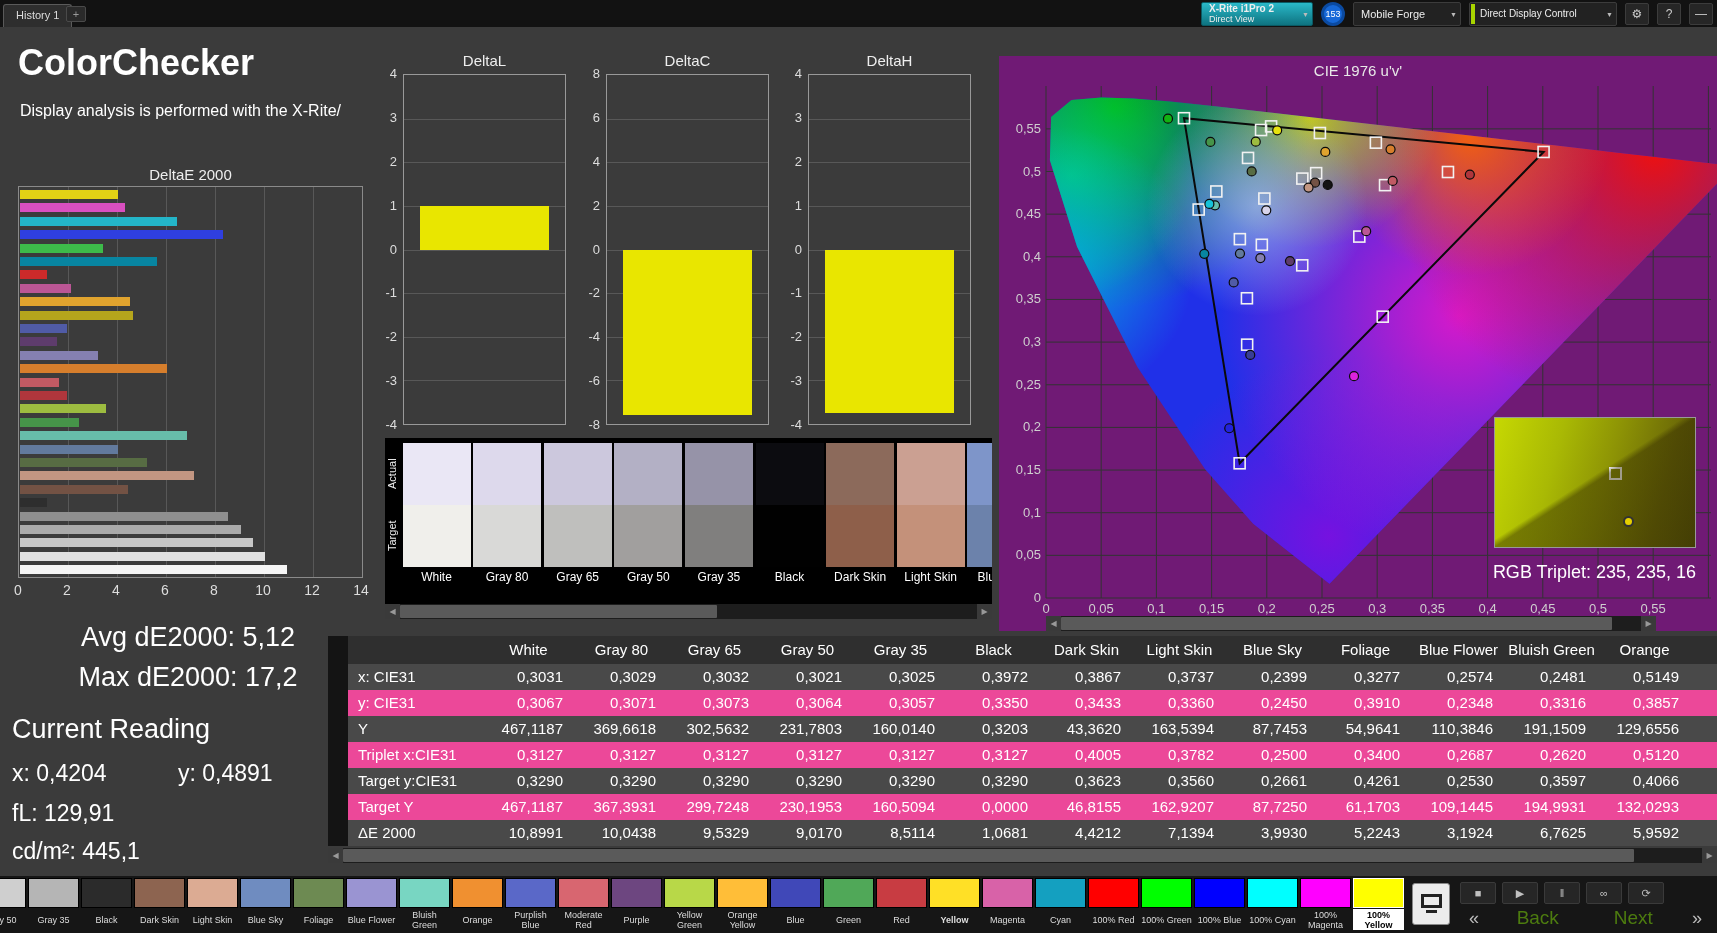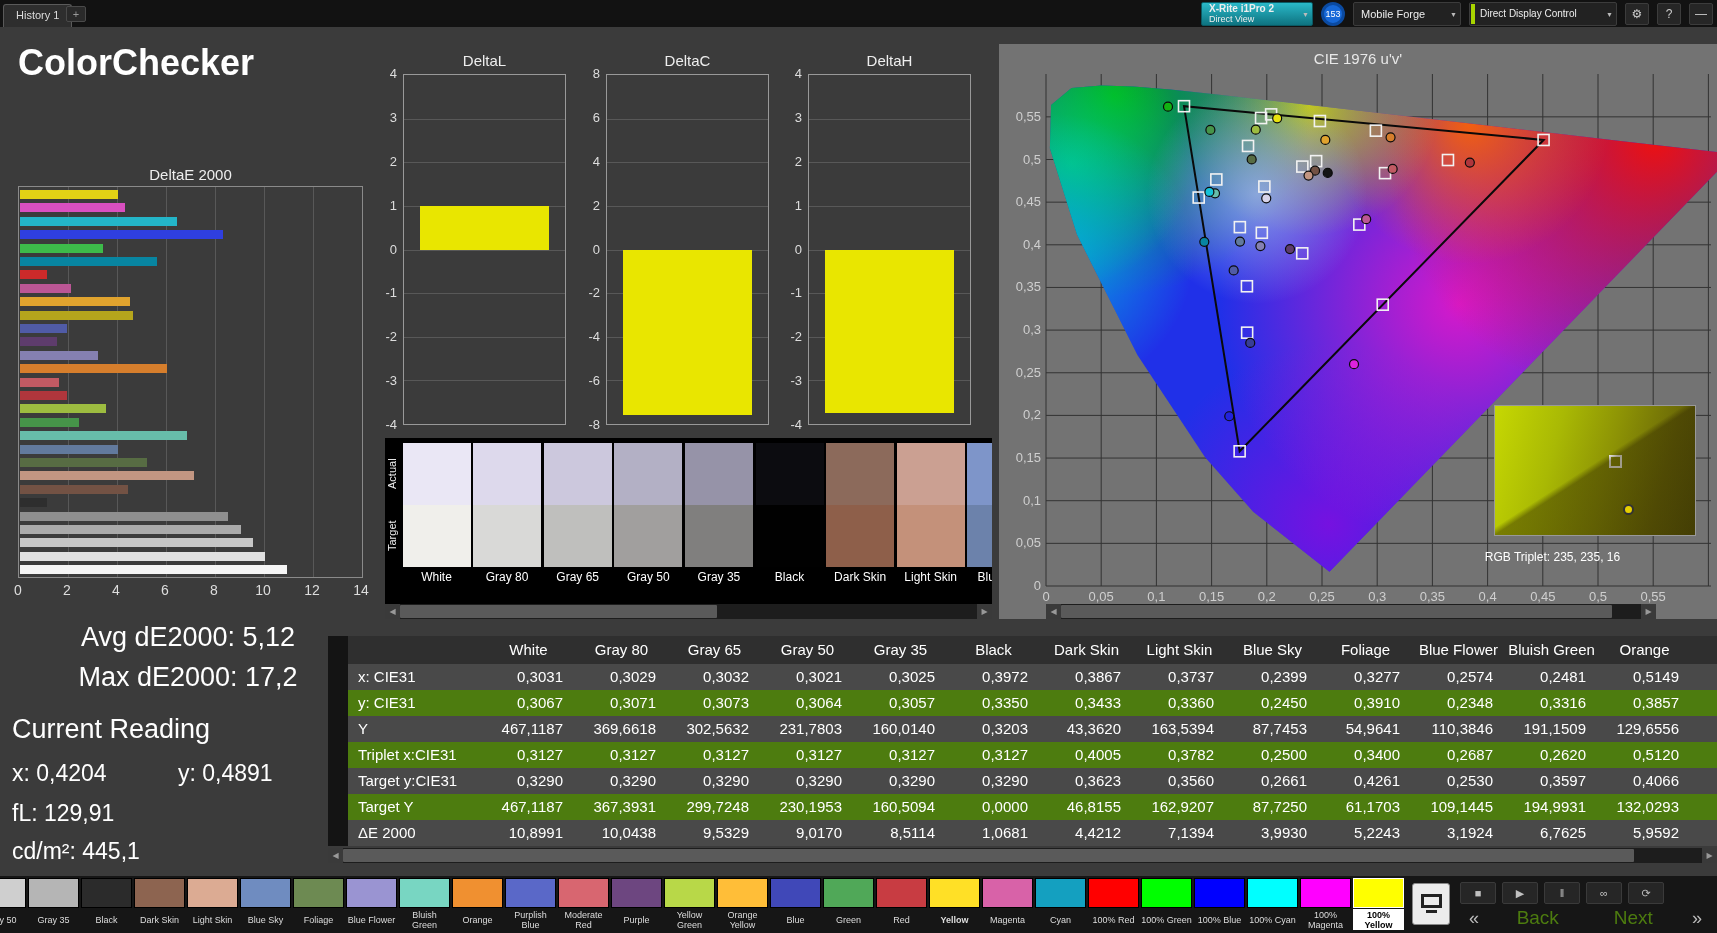--- a/index.html
+++ b/index.html
@@ -56,36 +56,36 @@
 .sw .t{top:62px;height:62px}
 .sw .lbl{top:127px;height:18px;font-size:12px;color:#fff;text-align:center;position:absolute;width:68px}
 
 
 .hscroll{position:absolute;height:15px;background:#242424;display:flex}
 .harrow{width:15px;height:15px;background:#3a3a3a;color:#999;font-size:8px;line-height:15px;text-align:center;flex:none}
 .htrack{flex:1;position:relative;background:#1d1d1d}
 .hthumb{position:absolute;top:1px;bottom:1px;background:#5a5a5a;border-radius:1px}
 
 
-.ciepanel{position:absolute;left:999px;top:44px;width:718px;height:575px;background:#737373;overflow:hidden}
+.ciepanel{position:absolute;left:999px;top:56px;width:718px;height:575px;background:#701a75;overflow:hidden}
 .cietitle{position:absolute;top:6px;left:0;width:100%;text-align:center;font-size:15px;color:#e8e8e8}
 .ciepanel svg{position:absolute;left:0;top:0;font-family:inherit}
 .inset{position:absolute;left:495px;top:361px;width:202px;height:131px;border:1px solid #999;background:linear-gradient(105deg,#c6d802 0%,#a9b904 30%,#8d9305 55%,#6c6a07 80%,#565408 100%);overflow:hidden}
 .inset::after{content:"";position:absolute;inset:0;background:linear-gradient(to bottom right,rgba(0,0,0,0) 47%,rgba(45,35,0,.45) 50%)}
 .inset .isq{position:absolute;left:57%;top:38%;width:13px;height:13px;border:2px solid #fff}
 .inset .idot{position:absolute;left:64%;top:76%;width:11px;height:11px;border-radius:50%;background:#e6cf00;border:2px solid #333;z-index:2}
-.rgbtriplet{position:absolute;left:410px;top:506px;width:287px;text-align:center;font-size:12px;color:#fff}
+.rgbtriplet{position:absolute;left:410px;top:506px;width:287px;text-align:right;font-size:18px;color:#fff}
 
 
 .tstrip{position:absolute;left:328px;top:636px;width:20px;height:210px;background:#141414}
 .tablewrap{position:absolute;left:348px;top:636px;width:1369px;height:210px;overflow:hidden;background:#3e3e3e}
 .trow{display:flex;height:26px;line-height:26px}
 .thead{height:28px;line-height:28px;background:#2f2f2f}
 .odd{background:#494949}
-.even{background:#4d7c0f}
+.even{background:#ec4899}
 .tlabel{width:134px;flex:none;padding-left:10px;font-size:15px;white-space:nowrap}
 .tcell{width:93px;flex:none;text-align:right;padding-right:12px;font-size:15px;white-space:nowrap}
 .thc{text-align:center;padding-right:0}
 
 
 .toolbar{position:absolute;left:0;top:876px;width:1717px;height:57px;background:#161616;overflow:hidden}
 .patch{position:absolute;top:2px;width:53px;height:53px;background:none;border:none;padding:0;cursor:pointer}
 .pcolor{position:absolute;top:0;left:1px;right:1px;height:30px;border:1px solid #000}
 .plabel{position:absolute;top:31px;left:1px;right:1px;height:21px;font-size:9px;line-height:10px;color:#ddd;display:flex;align-items:center;justify-content:center;text-align:center}
 .patch.selected .plabel{background:#fff;color:#000;font-weight:bold}
@@ -122,20 +122,21 @@
       <span class="arr">▼</span>
     </div>
     <button class="iconbtn">⚙</button>
     <button class="iconbtn">?</button>
     <button class="iconbtn">—</button>
   </div>
 </header>
 
 <h1 class="pagetitle">ColorChecker</h1>
 <div class="desc">
+  <div>Display analysis is performed with the X-Rite/</div>
 </div>
 <div class="dechart-title">DeltaE 2000</div>
 <div class="dechart" id="dechart">
     <div class="vline" style="left: 49px;"></div>
     <div class="vline" style="left: 98px;"></div>
     <div class="vline" style="left: 147px;"></div>
     <div class="vline" style="left: 196px;"></div>
     <div class="vline" style="left: 245px;"></div>
     <div class="vline" style="left: 294px;"></div>
     <div class="debar" title="100% Yellow" style="top: 3px; width: 98px; background: rgb(226, 210, 21);"></div>

